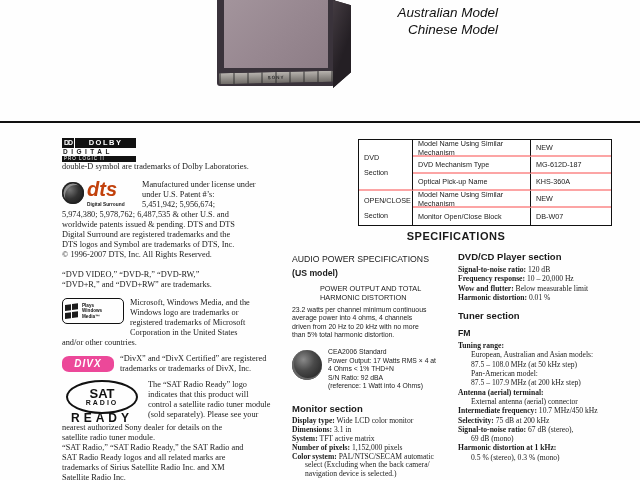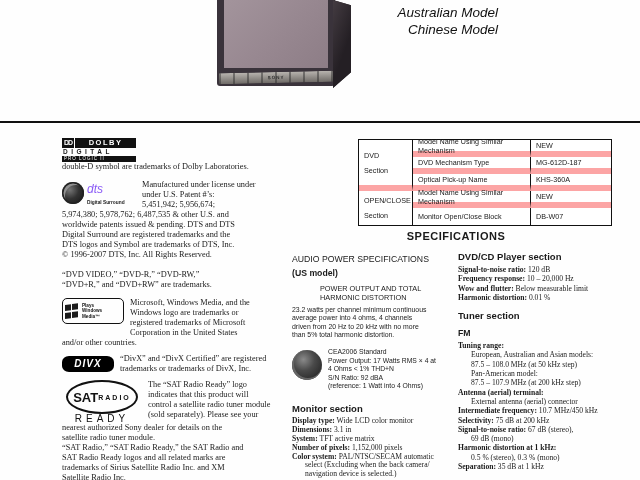--- a/index.html
+++ b/index.html
@@ -37,46 +37,46 @@
   .dolby-r2{font-family:"Liberation Sans",sans-serif;font-weight:bold;font-size:6.5px;letter-spacing:3.5px;
       line-height:8px;padding-left:1px;}
   .dolby-r3{background:#111;color:#fff;font-family:"Liberation Sans",sans-serif;font-size:4.5px;
       line-height:6px;height:6px;letter-spacing:1px;padding-left:2px;}
   
   .logo-dts{width:74px;flex:none;display:flex;align-items:flex-start;padding-top:2px;}
   .dts-swirl{width:22px;height:22px;flex:none;border-radius:50%;
       background:radial-gradient(circle at 35% 35%,#777 0%,#333 45%,#111 100%);
       box-shadow:inset 0 0 0 1.5px #222, inset 3px 3px 0 0 #909090;}
   .dts-wordwrap{padding-left:3px;}
-  .dts-word{font-family:"Liberation Sans",sans-serif;font-weight:normal;font-style:italic;font-size:12px;line-height:15px;color:#8b5cf6;}
+  .dts-word{font-family:"Liberation Sans",sans-serif;font-weight:bold;font-style:italic;font-size:20px;line-height:15px;color:#c2410c;}
   .dts-sub{font-family:"Liberation Sans",sans-serif;font-weight:bold;font-size:4.8px;line-height:6px;color:#222;}
   
   .logo-wm{width:62px;flex:none;border:1.3px solid #111;border-radius:5px;height:26px;
       display:flex;align-items:center;padding:1px 2px;box-sizing:border-box;}
   .wm-flag{width:14px;height:14px;flex:none;display:grid;grid-template-columns:6px 6px;grid-gap:1px;transform:skewY(-8deg);}
   .wm-flag i{background:#1c1c1c;height:6px;display:block;}
   .wm-text{font-family:"Liberation Sans",sans-serif;font-weight:bold;font-size:4.6px;line-height:5.5px;
       white-space:pre-line;padding-left:3px;color:#111;}
   
-  .logo-divx{width:52px;flex:none;background:#000000;color:#fff;border-radius:7px/6px;
+  .logo-divx{width:52px;flex:none;background:#ec4899;color:#fff;border-radius:7px/6px;
       font-family:"Liberation Sans",sans-serif;font-weight:bold;font-style:italic;font-size:10px;
       text-align:center;line-height:16px;height:16px;letter-spacing:1px;margin-top:2px;}
   
   .logo-sat{width:80px;flex:none;text-align:center;}
   .sat-oval{width:68px;height:30px;margin:0 auto;border:2.5px solid #111;border-radius:50%;
-      display:flex;flex-direction:row;align-items:center;justify-content:center;}
+      display:flex;flex-direction:column;align-items:center;justify-content:center;}
   .sat-top{font-family:"Liberation Sans",sans-serif;font-weight:bold;font-size:13px;line-height:11px;color:#111;}
   .sat-mid{font-family:"Liberation Sans",sans-serif;font-weight:bold;font-size:7px;line-height:7px;letter-spacing:2px;color:#111;}
-  .sat-ready{font-family:"Liberation Sans",sans-serif;font-weight:normal;font-size:10px;letter-spacing:4px;line-height:9px;color:#111;}
+  .sat-ready{font-family:"Liberation Sans",sans-serif;font-weight:bold;font-size:12px;letter-spacing:4px;line-height:9px;color:#111;}
   .mt6{margin-top:6px;}.mt8{margin-top:8px;}.mt10{margin-top:10px;}
   
   .mtable{position:absolute;left:358px;top:139px;display:grid;
       grid-template-columns:54px 118px 80px;grid-auto-rows:17px;
       border:1.6px solid #111;font-family:"Liberation Sans",sans-serif;font-size:7.2px;background:#fff;}
-  .mcell{border-right:1px solid #111;border-bottom:6px solid #fca5a5;display:flex;align-items:center;
+  .mcell{border-right:1px solid #111;border-bottom:2px solid #fca5a5;display:flex;align-items:center;
       padding-left:5px;box-sizing:border-box;}
   .msec{white-space:pre-line;line-height:15px;align-items:center;}
   .mval{border-right:none;}
   .rlast{border-bottom:none;}
   
   .spec-title{position:absolute;left:290px;top:230px;width:332px;text-align:center;
       font-family:"Liberation Sans",sans-serif;font-weight:bold;font-size:11px;letter-spacing:.5px;}
   .col-mid{position:absolute;left:292px;top:254px;width:166px;font-family:"Liberation Sans",sans-serif;}
   .h-big{font-family:"Liberation Sans",sans-serif;font-weight:normal;font-size:8.7px;line-height:11px;}
   .h-us{font-family:"Liberation Sans",sans-serif;font-weight:bold;font-size:8.7px;line-height:11px;margin-top:3px;}
@@ -280,18 +280,17 @@
       <div class="sline ind"><b></b><span>Pan-American model:</span></div>
       <div class="sline ind"><b></b><span>87.5 – 107.9 MHz (at 200 kHz step)</span></div>
       <div class="sline"><b>Antenna (aerial) terminal:</b><span></span></div>
       <div class="sline ind"><b></b><span>External antenna (aerial) connector</span></div>
       <div class="sline"><b>Intermediate frequency:</b><span> 10.7 MHz/450 kHz</span></div>
       <div class="sline"><b>Selectivity:</b><span> 75 dB at 200 kHz</span></div>
       <div class="sline"><b>Signal-to-noise ratio:</b><span> 67 dB (stereo),</span></div>
       <div class="sline ind"><b></b><span>69 dB (mono)</span></div>
       <div class="sline"><b>Harmonic distortion at 1 kHz:</b><span></span></div>
       <div class="sline ind"><b></b><span>0.5 % (stereo), 0.3 % (mono)</span></div>
-      <div class="sline"><b>Separation:</b><span> 35 dB at 1 kHz</span></div>
 
     </div>
   </div>
 
 </div>
 
 </body></html>

